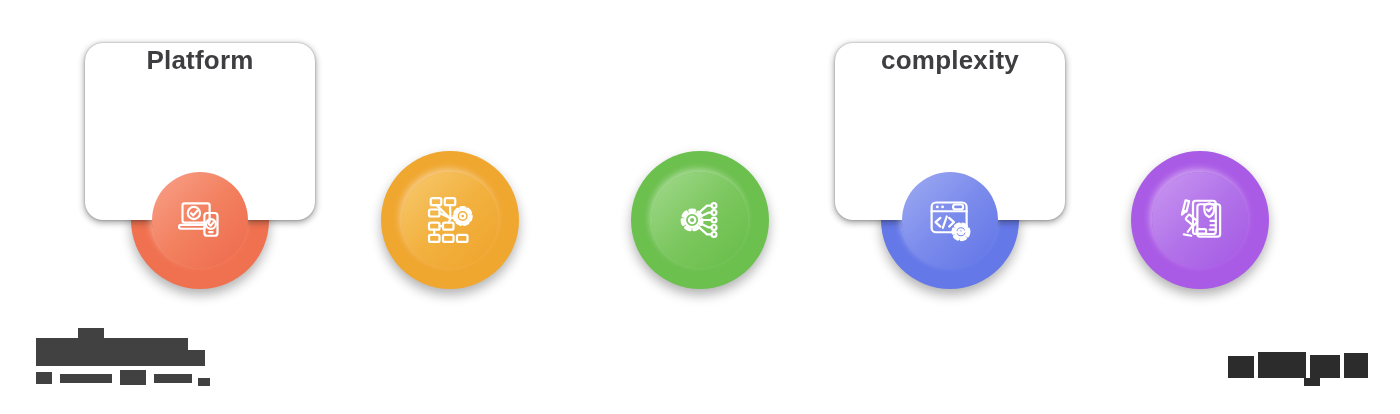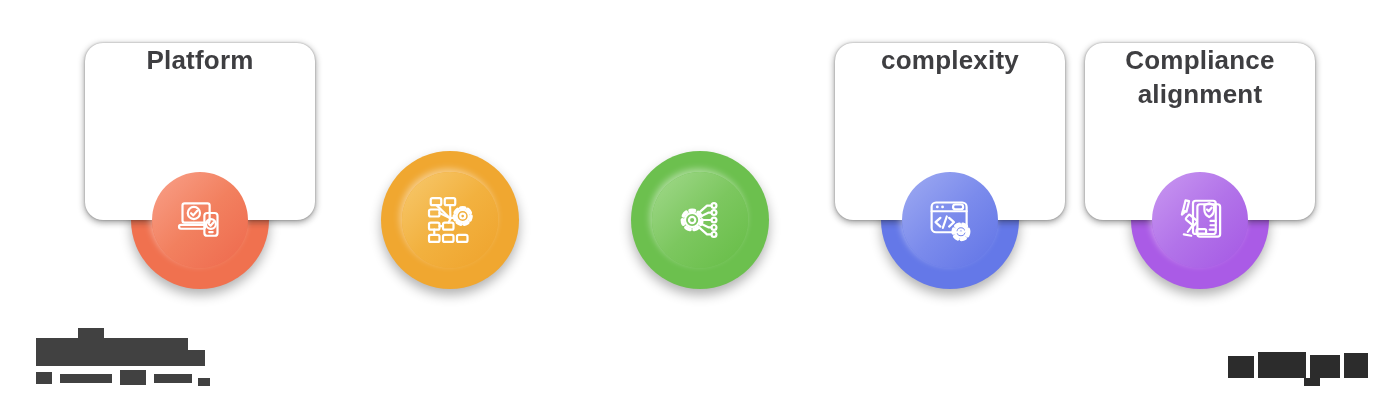--- a/index.html
+++ b/index.html
@@ -139,26 +139,20 @@
         <path d="M28.3 28 l-4.5 13"></path>
         <circle cx="44.5" cy="45.5" r="8.8" stroke-width="3.6" stroke-dasharray="4 3.6"></circle>
         <circle cx="44.5" cy="45.5" r="6.4"></circle>
         <circle cx="44.5" cy="45.5" r="2.8"></circle>
       </svg>
     </div>
   </div>
 
   <div class="card-wrap">
     <div class="circle-outer" style="background:#aa5be6;"></div>
-    <div class="card-body">
-      <div class="card-title">
-        <span>Compliance</span>
-        <span>alignment</span>
-      </div>
-    </div>
     <div class="circle-inner" style="background:linear-gradient(135deg,#c998f1 0%,#b273e9 50%,#a558e4 100%);">
       <svg class="icon-svg" viewBox="0 0 64 64" fill="none" stroke="#ffffff" stroke-width="2.2" stroke-linecap="round" stroke-linejoin="round">
         <rect x="29" y="14" width="26" height="37" rx="3"></rect>
         <rect x="24" y="10" width="26" height="38" rx="3"></rect>
         <path d="M37 15 l5.5-2.2 5.5 2.2 v5 c0 4.4-2.3 7-5.5 8.6 -3.2-1.6-5.5-4.2-5.5-8.6 z"></path>
         <path d="M40 20 l1.9 1.9 3.4-3.9"></path>
         <path d="M44 33 h6"></path>
         <path d="M44 38 h6"></path>
         <path d="M43 43 h7"></path>
         <rect x="28" y="42.5" width="11" height="5" rx="1.6"></rect>

